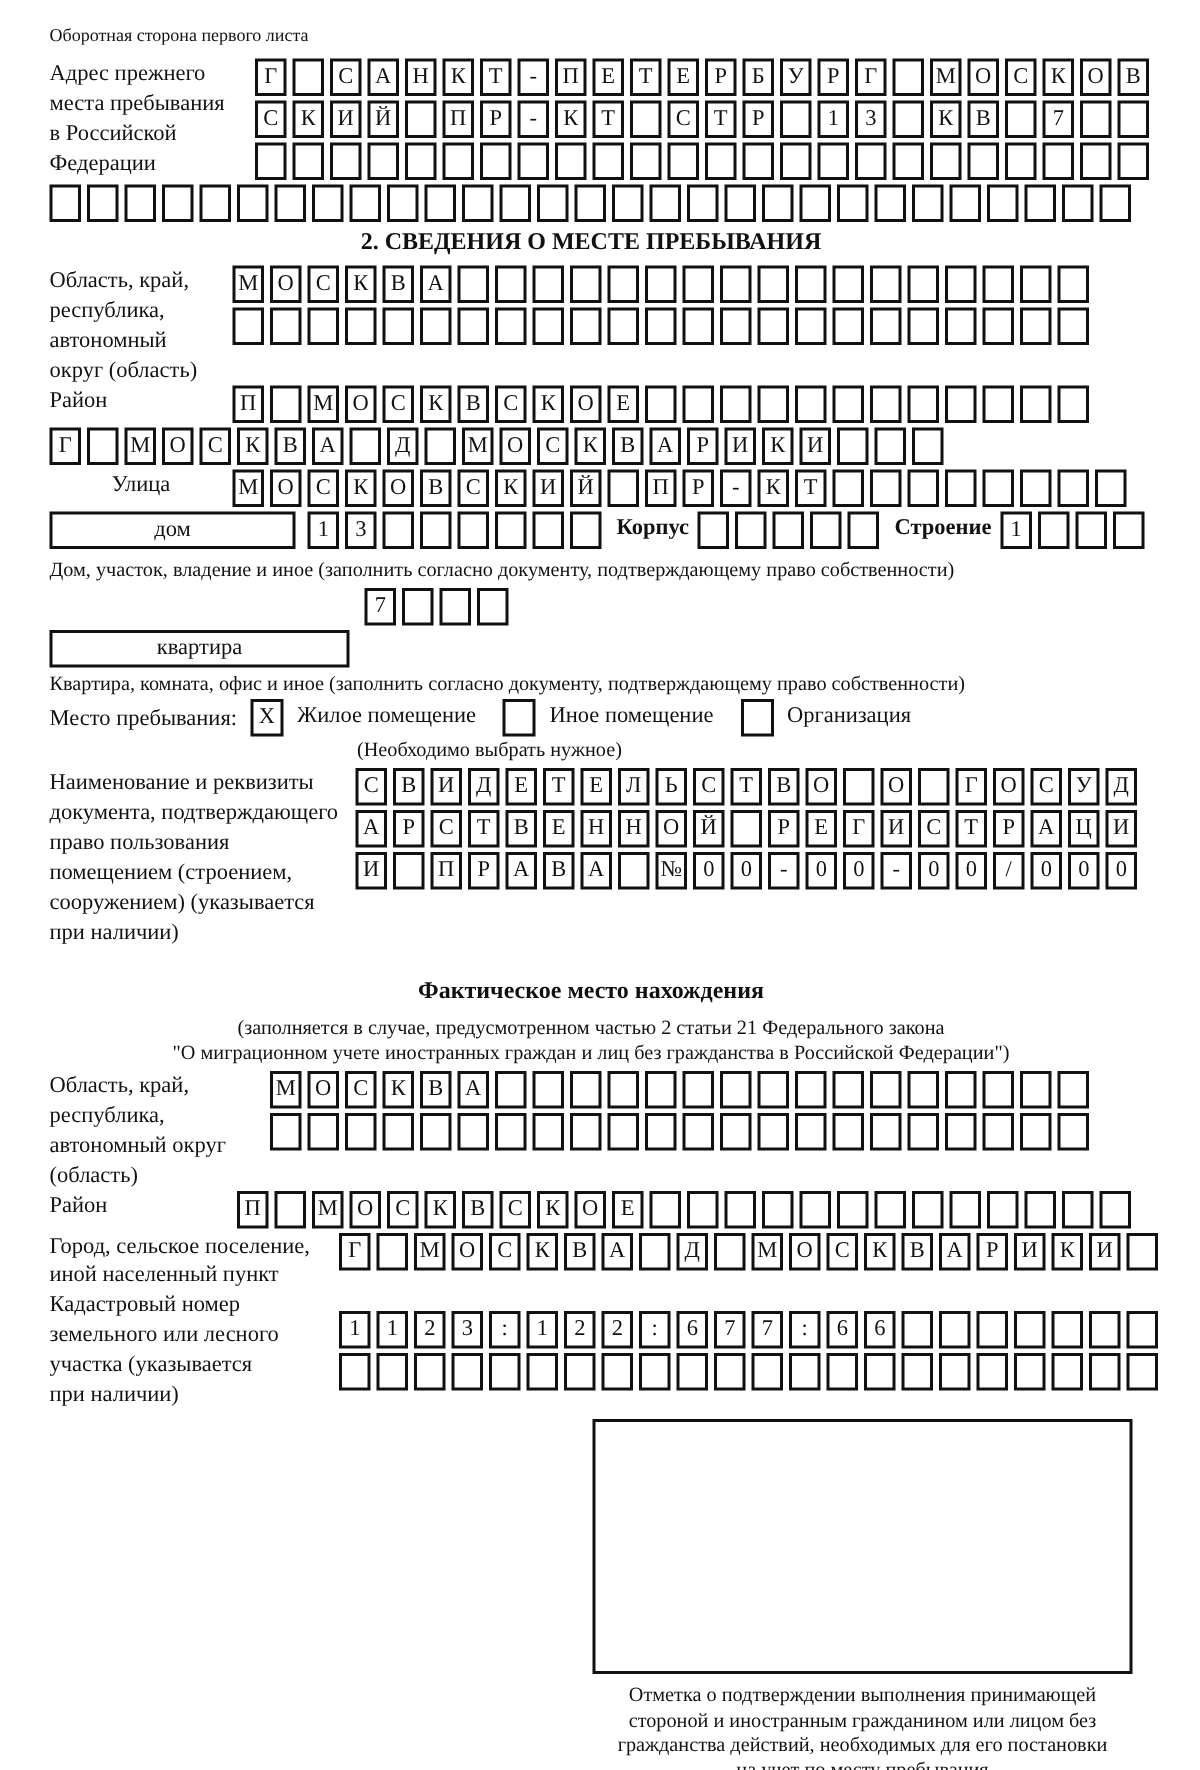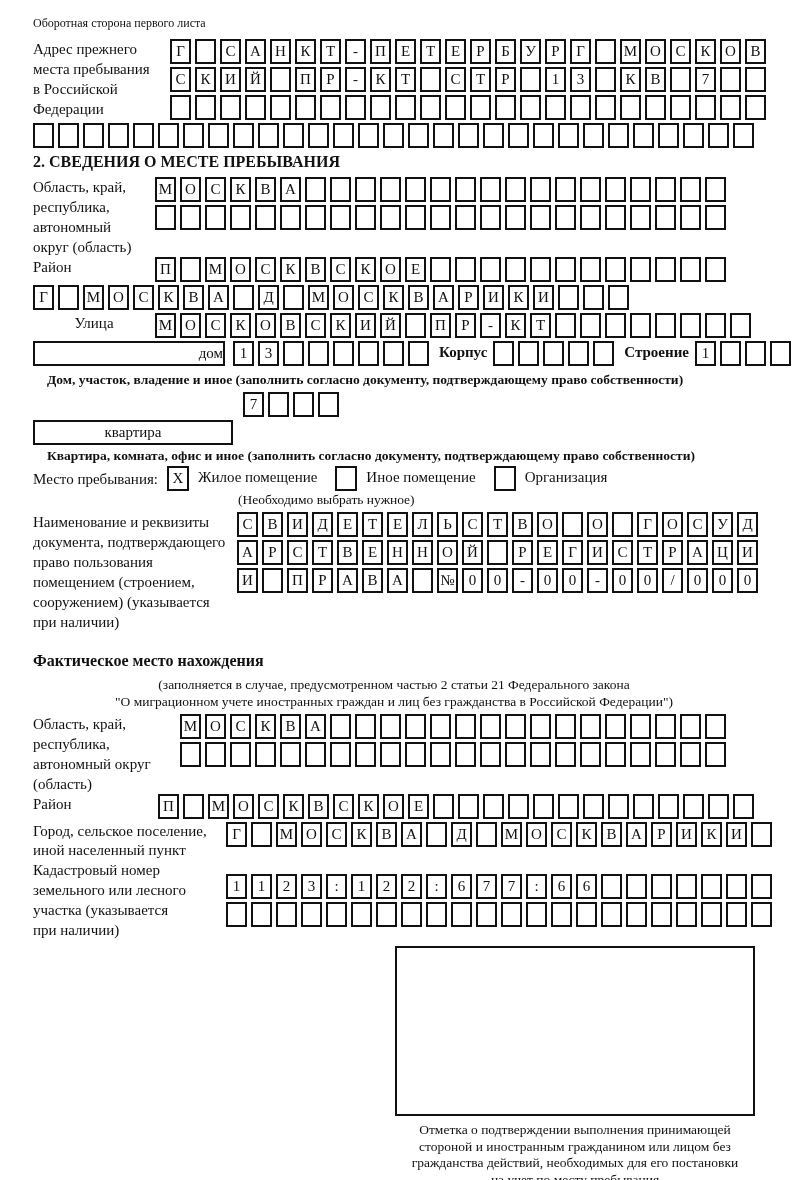--- a/index.html
+++ b/index.html
@@ -23,28 +23,28 @@
     width:21px; height:25px; flex:none;
     border:2px solid #111; margin-right:4px;
     display:flex; align-items:center; justify-content:center;
     font-size:15px; line-height:1;
   }
   .cell:last-child { margin-right:0; }
 
   .cap { font-size:13.5px; line-height:17px; }
   .cap-center { text-align:center; }
 
-  .sec-title { text-align:left; font-weight:bold; font-size:16px; margin:5px 0 6px 0; }
+  .sec-title { text-align:center; font-weight:bold; font-size:16px; margin:5px 0 6px 0; }
 
   .wide-box {
     border:2px solid #111; height:25px; flex:none;
     display:flex; align-items:center; justify-content:center;
     font-size:15px;
   }
-  .house-box { width:192px;justify-content:flex-end; }
+  .house-box { width:164px; }
   .apt-box { width:200px;margin-top:28px; }
 
   .inline-label { font-size:15px; flex:none; margin:3px 6px 0 10px;font-weight:bold; }
 
   .chk {
     width:22px; height:25px; flex:none;
     border:2px solid #111;
     display:flex; align-items:center; justify-content:center;
     font-size:15px;
   }
@@ -56,21 +56,21 @@
 
   .stamp-box {
     border:2px solid #111; width:360px; height:170px;
     margin:6px 0 6px 362px; flex:none;
   }
   .stamp-cap { width:390px; margin-left:347px; font-size:13.5px; line-height:16.5px; }
 
   .mb2 { margin-bottom:2px; }
   .mb4 { margin-bottom:4px; }
   .mt14 { margin-top:14px; }
-  .caption-left { margin:0 0 2px 14px;font-weight:bold; }
+  .caption-left { margin:0 0 2px 0; }
 </style>
 </head>
 <body>
 
 <div class="page">
 
   <div class="hdr">Оборотная сторона первого листа</div>
 
   <div class="row">
     <div class="label" style="width:137px;">Адрес прежнего

